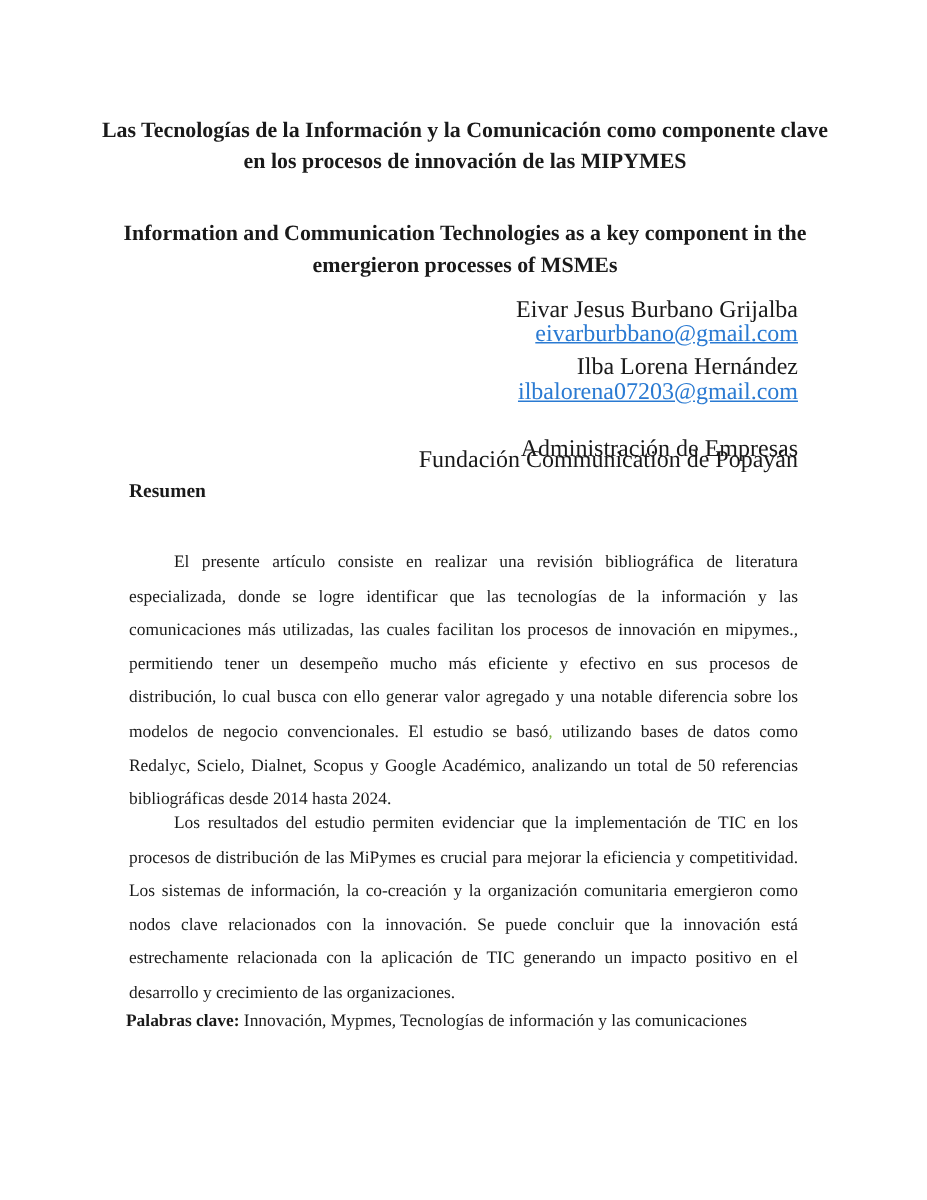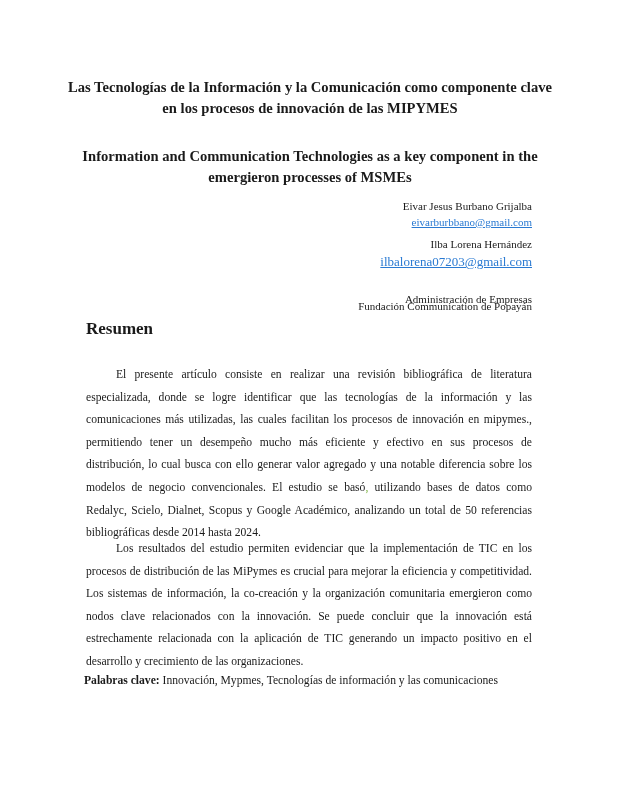--- a/index.html
+++ b/index.html
@@ -2,41 +2,41 @@
 <html><head>
 <meta charset="utf-8">
 <style>
   html, body { margin: 0; padding: 0; background: #ffffff; }
   body { width: 618px; height: 800px; position: relative; overflow: hidden;
          font-family: "Liberation Serif", "DejaVu Serif", serif; color: #1a1a1a; }
   .title { position: absolute; left: 60px; width: 500px; text-align: center;
            font-weight: bold; font-size: 14.6px; line-height: 21px; }
   #title-es { top: 77px; }
   #title-en { top: 146px; }
-  .right { position: absolute; right: 86px; text-align: right; font-size: 11px; line-height: 15px; }
+  .right { position: absolute; right: 86px; text-align: right; font-size: 16px; line-height: 15px; }
   .link { color: #2a7ad2; text-decoration: underline; text-align: center; }
-  .heading { position: absolute; left: 86px; top: 319px; font-weight: bold; font-size: 17px; }
+  .heading { position: absolute; left: 86px; top: 319px; font-weight: bold; font-size: 13px; }
   .para { position: absolute; left: 86px; width: 446px; font-size: 11.6px; line-height: 22.6px;
           text-align: justify; text-indent: 30px; margin: 0; }
   #p1 { top: 364px; }
   #p2 { top: 538px; }
   .kw { position: absolute; left: 84px; top: 674px; font-size: 11.6px; }
   .kw b { font-weight: bold; }
   .mark { color: #7cb342; }
 </style>
 </head>
 <body>
 
 <div id="title-es" class="title">Las Tecnologías de la Información y la Comunicación como componente clave en los procesos de innovación de las MIPYMES</div>
 <div id="title-en" class="title">Information and Communication Technologies as a key component in the emergieron processes of MSMEs</div>
 
 <div class="right" style="top:199px;">Eivar Jesus Burbano Grijalba</div>
 <div class="right link" style="top:215px;">eivarburbbano@gmail.com</div>
 <div class="right" style="top:237px;">Ilba Lorena Hernández</div>
-<div class="right link" style="top:254px; font-size:13px;">ilbalorena07203@gmail.com</div>
+<div class="right link" style="top:254px; font-size:16px;">ilbalorena07203@gmail.com</div>
 <div class="right" style="top:292px;">Administración de Empresas</div>
 <div class="right" style="top:299px;">Fundación Communication de Popayán</div>
 
 <div class="heading">Resumen</div>
 
 <p id="p1" class="para"><span>El presente artículo consiste en realizar una revisión bibliográfica de literatura especializada, donde se logre identificar que las tecnologías de la información y las comunicaciones más utilizadas, las cuales facilitan los procesos de innovación en mipymes., permitiendo tener un desempeño mucho más eficiente y efectivo en sus procesos de distribución, lo cual busca con ello generar valor agregado y una notable diferencia sobre los modelos de negocio convencionales. El estudio se basó</span><span class="mark">,</span><span> utilizando bases de datos como Redalyc, Scielo, Dialnet, Scopus y Google Académico, analizando un total de 50 referencias bibliográficas desde 2014 hasta 2024.</span></p>
 
 <p id="p2" class="para">Los resultados del estudio permiten evidenciar que la implementación de TIC en los procesos de distribución de las MiPymes es crucial para mejorar la eficiencia y competitividad. Los sistemas de información, la co-creación y la organización comunitaria emergieron como nodos clave relacionados con la innovación. Se puede concluir que la innovación está estrechamente relacionada con la aplicación de TIC generando un impacto positivo en el desarrollo y crecimiento de las organizaciones.</p>
 
 <div class="kw"><b>Palabras clave:</b><span> Innovación, Mypmes, Tecnologías de información y las comunicaciones</span></div>

